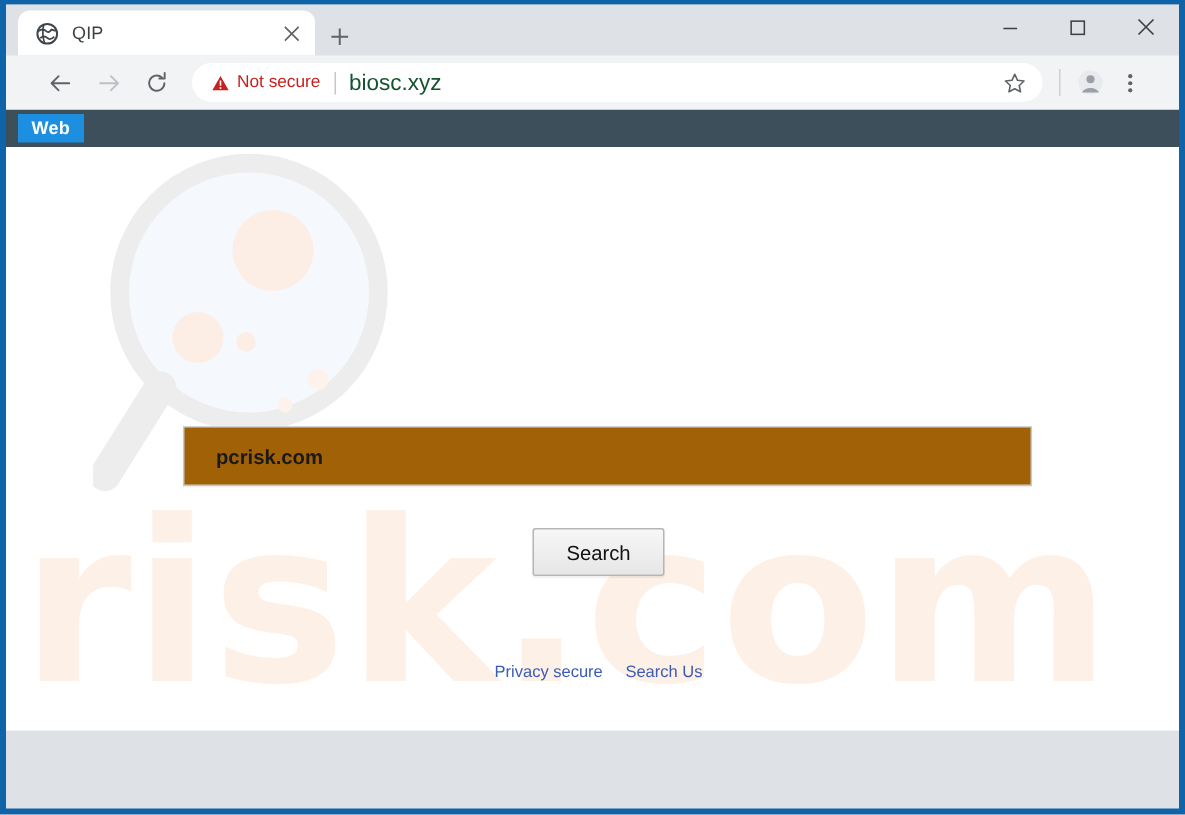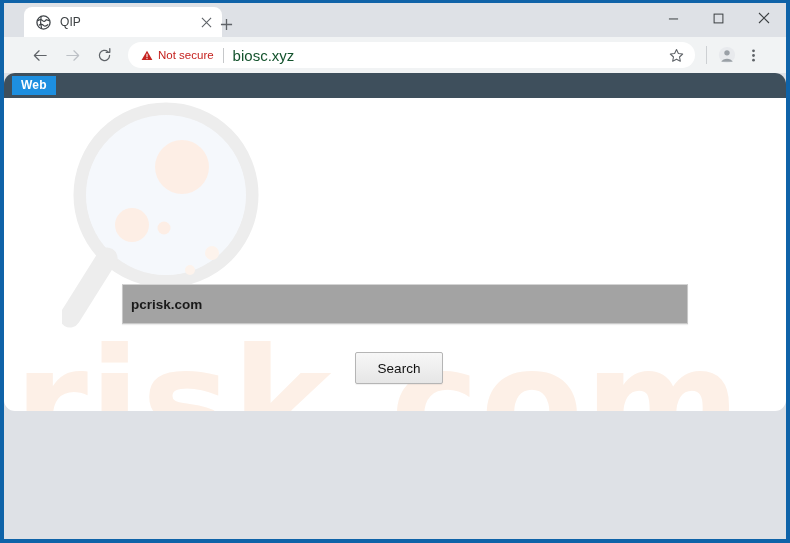--- a/index.html
+++ b/index.html
@@ -34,21 +34,21 @@
   }
 
   
   .tabstrip {
     position: relative;
     height: 34px;
     background: #dee1e6;
   }
   .tab {
     position: absolute;
-    left: 20px;
+    left: 8px;
     top: 4px;
     width: 198px;
     height: 30px;
     background: #ffffff;
     border-radius: 8px 8px 0 0;
     display: flex;
     align-items: center;
     padding: 0 8px 0 11px;
     box-sizing: border-box;
   }
@@ -166,24 +166,23 @@
   }
   .avatar-btn, .menu-btn {
     width: 26px; height: 26px;
     display: flex; align-items: center; justify-content: center;
     cursor: pointer;
   }
 
   
   .page {
     position: relative;
-    height: 338px;
+    height: 414px;
     background: #ffffff;
     overflow: hidden;
-    border-radius: 11px;
   }
 
   
   .sitebar {
     position: relative;
     height: 25px;
     background: #3e4f5c;
     display: flex;
     align-items: center;
     padding-left: 8px;
@@ -252,25 +251,25 @@
     left: 118px;
     top: 186px;
     width: 566px;
   }
   .searchbox {
     width: 100%;
     height: 40px;
     box-sizing: border-box;
     border: 1px solid #c8c8c8;
     border-top-color: #d4d4d4;
-    background: #a3a3a3;
+    background: #a16207;
     font-size: 13.5px;
     font-weight: bold;
     color: #1a1a1a;
-    padding: 0 8px;
+    padding: 0 21px;
     outline: none;
     font-family: "Liberation Sans", sans-serif;
     box-shadow: 0 1px 1px rgba(0,0,0,.07);
   }
   .search-btn-wrap {
     position: absolute;
     left: 0;
     top: 254px;
     width: 790px;
     text-align: center;

